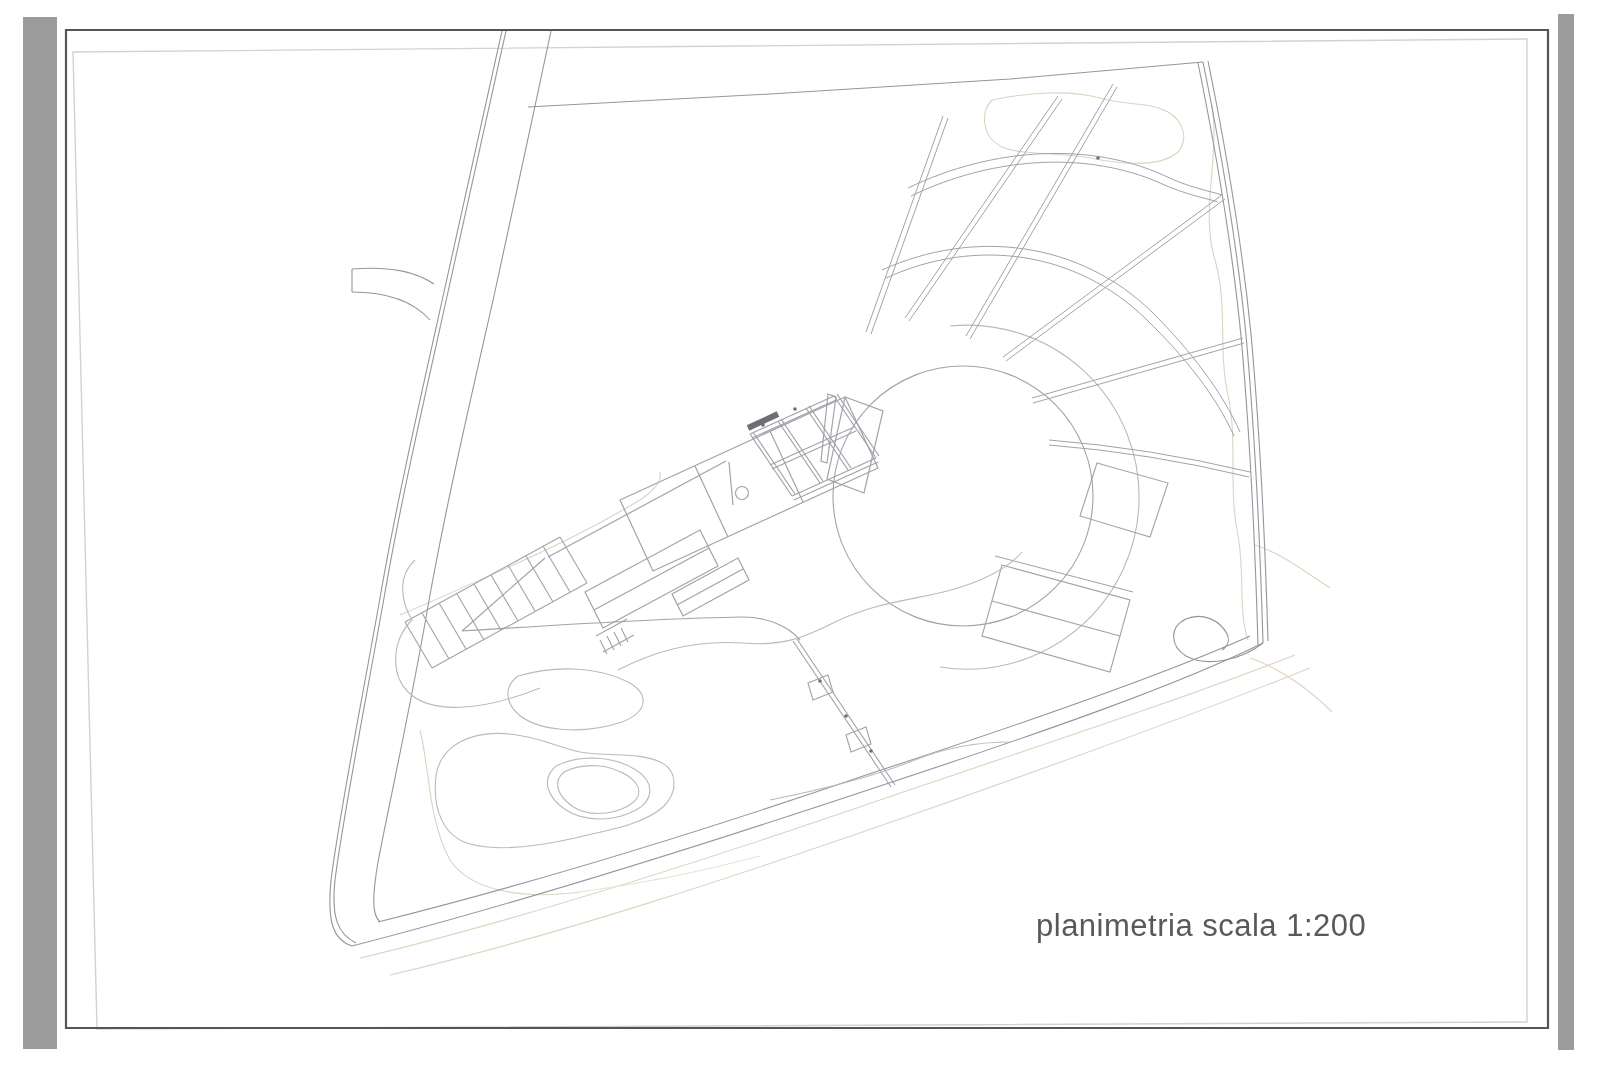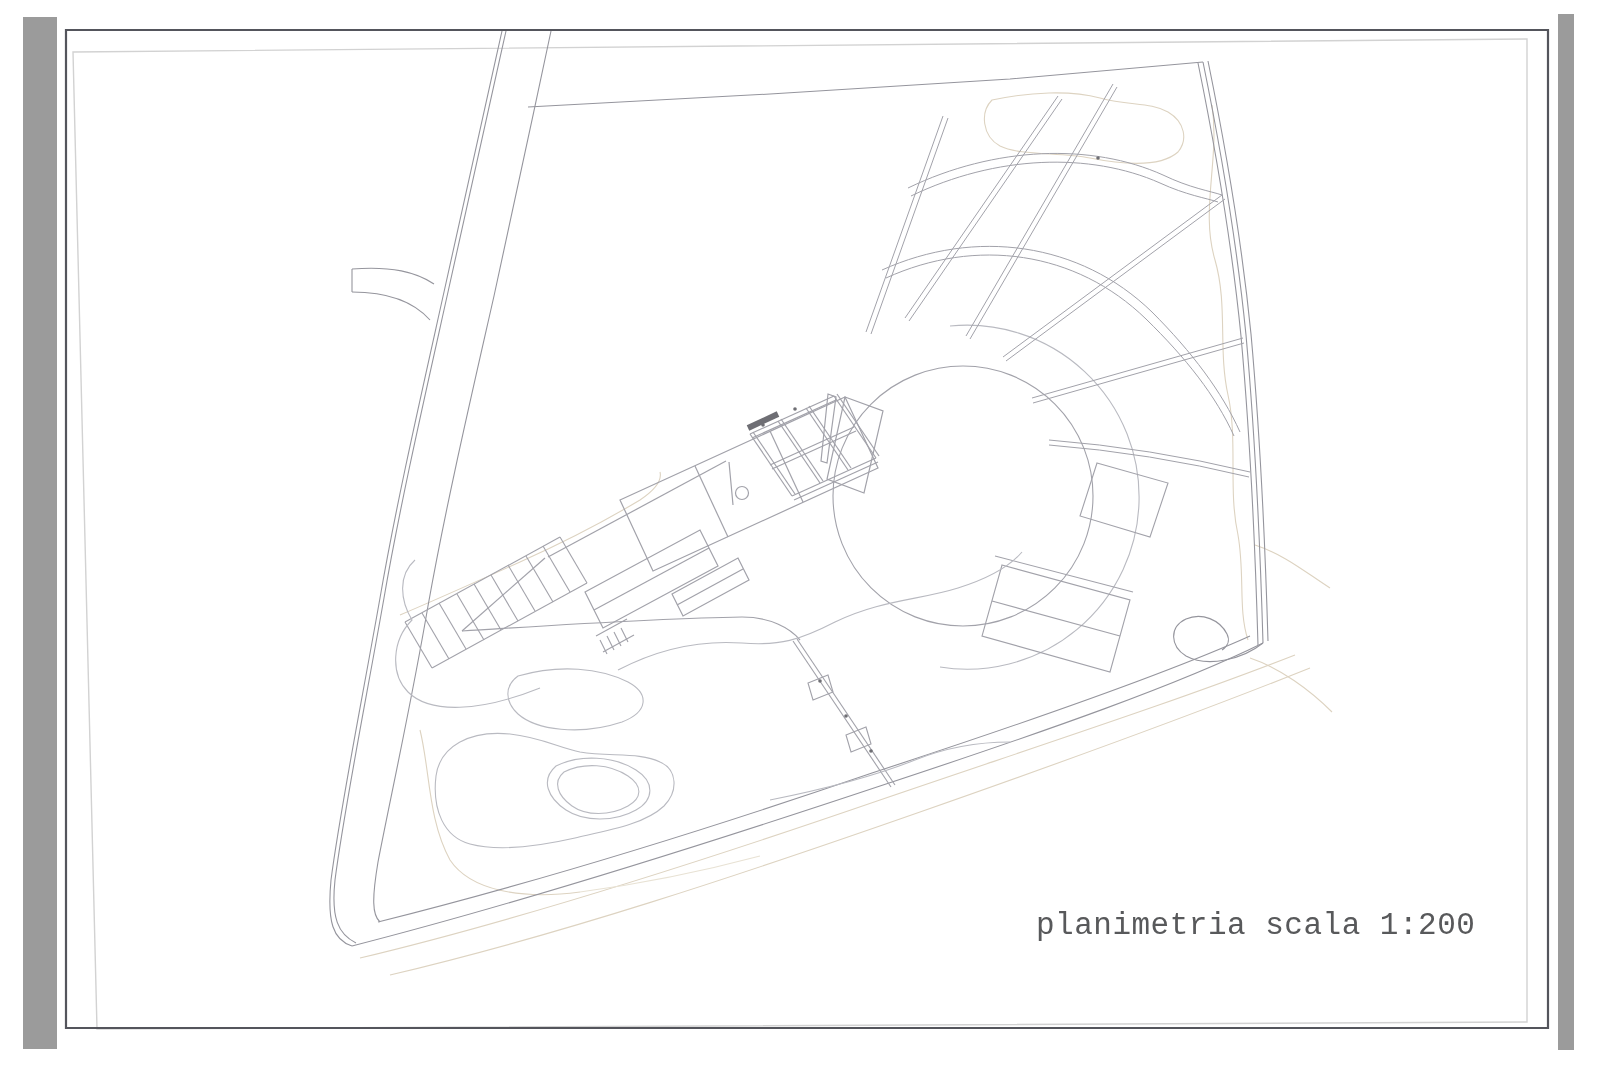--- a/index.html
+++ b/index.html
@@ -9,21 +9,21 @@
   }
   *{margin:0;padding:0;box-sizing:border-box;}
   html,body{width:1600px;height:1066px;background:var(--bg);overflow:hidden;
     font-family:"Liberation Sans", sans-serif;}
   .stage{position:relative;width:1600px;height:1066px;background:var(--bg);}
   .gutter{position:absolute;background:var(--gutter);}
   .gutter.left{left:23px;top:17px;width:34px;height:1032px;}
   .gutter.right{left:1558px;top:14px;width:16px;height:1036px;}
   .plan-svg{position:absolute;left:0;top:0;}
   .scale-label{position:absolute;left:1036px;top:908px;width:380px;
-    font-size:31px;letter-spacing:.5px;color:var(--label);white-space:nowrap;font-family:Liberation Mono, monospace;}
+    font-size:31px;letter-spacing:.5px;color:var(--label);white-space:nowrap;}
   svg path, svg line, svg circle, svg polygon, svg polyline, svg rect{vector-effect:non-scaling-stroke;}
 </style>
 </head>
 <body>
 
 <div class="stage">
 
   <div class="gutter left"></div>
   <div class="gutter right"></div>
 

